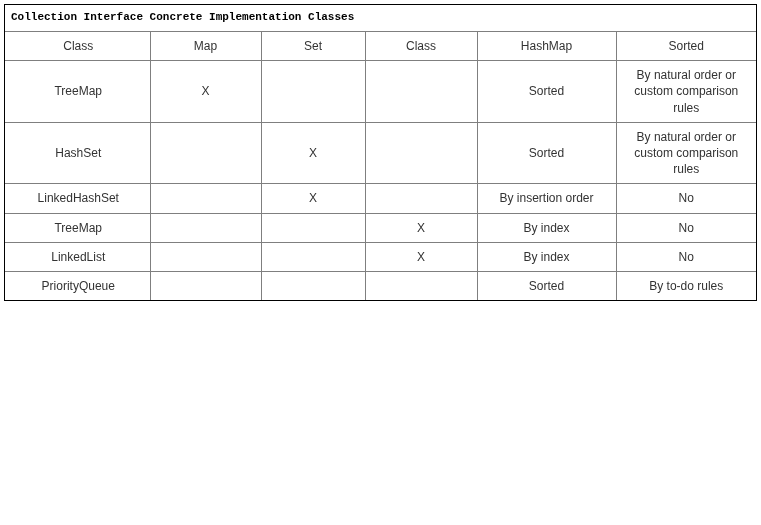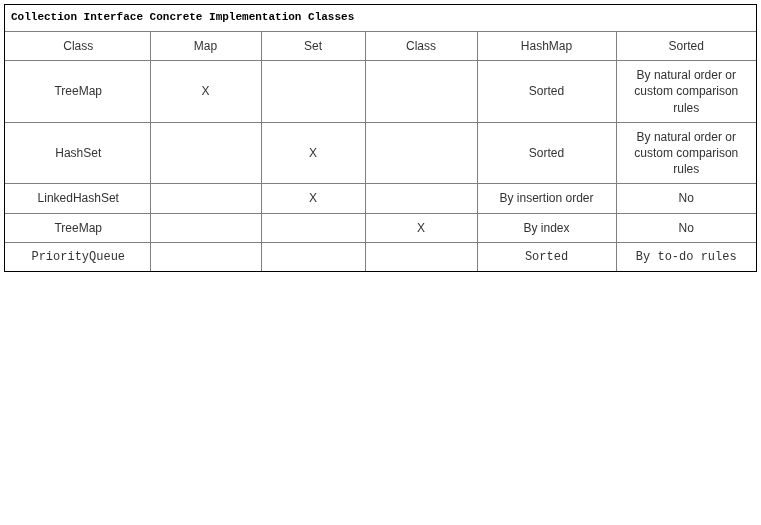--- a/index.html
+++ b/index.html
@@ -37,21 +37,20 @@
       padding: 6px 4px;
       vertical-align: middle;
       text-align: center;
       line-height: 1.35;
     }
     th:last-child, td:last-child {
       border-right: none;
     }
     tbody tr:last-child td {
       border-bottom: none;
-      font-family: Liberation Mono, monospace;
     }
     .col-class {
       text-align: center;
       padding-left: 6px;
     }
     colgroup col.c1 { width: 145px; }
     colgroup col.c2 { width: 111px; }
     colgroup col.c3 { width: 104px; }
     colgroup col.c4 { width: 112px; }
     colgroup col.c5 { width: 139px; }
@@ -108,20 +107,28 @@
       </tr>
       <tr>
         <td class="col-class">TreeMap</td>
         <td></td>
         <td></td>
         <td>X</td>
         <td>By index</td>
         <td>No</td>
       </tr>
       <tr>
+        <td class="col-class">LinkedList</td>
+        <td></td>
+        <td></td>
+        <td>X</td>
+        <td>By index</td>
+        <td>No</td>
+      </tr>
+      <tr>
         <td class="col-class">PriorityQueue</td>
         <td></td>
         <td></td>
         <td></td>
         <td>Sorted</td>
         <td>By to-do rules</td>
       </tr>
     </tbody>
   </table>
 </div>

